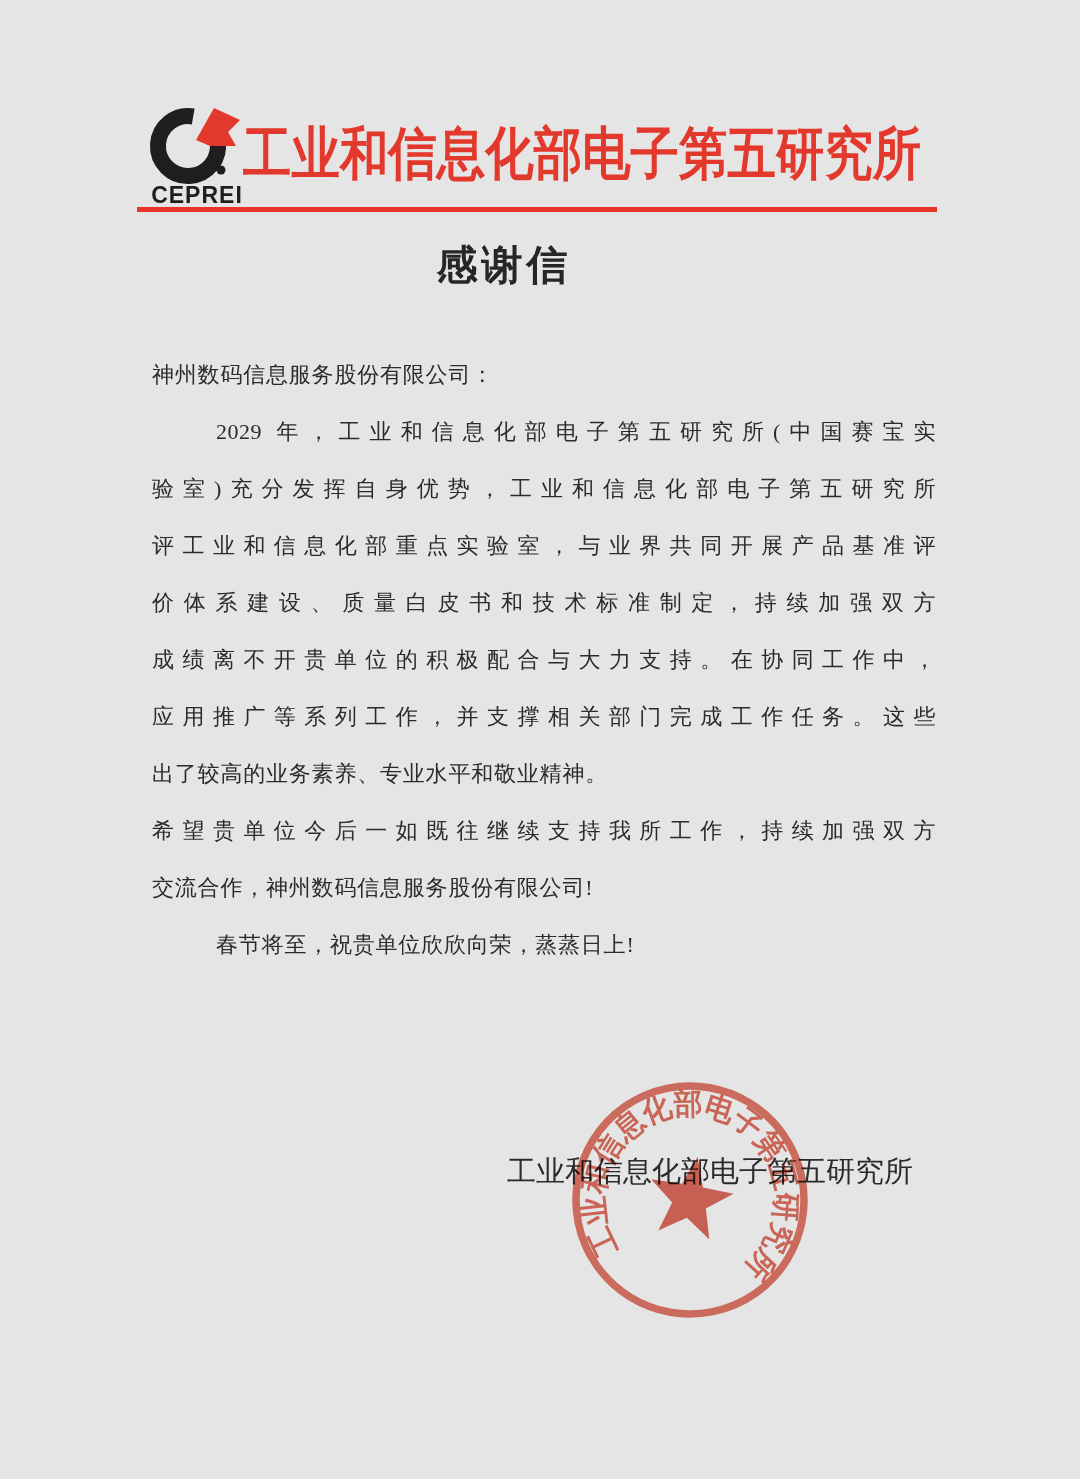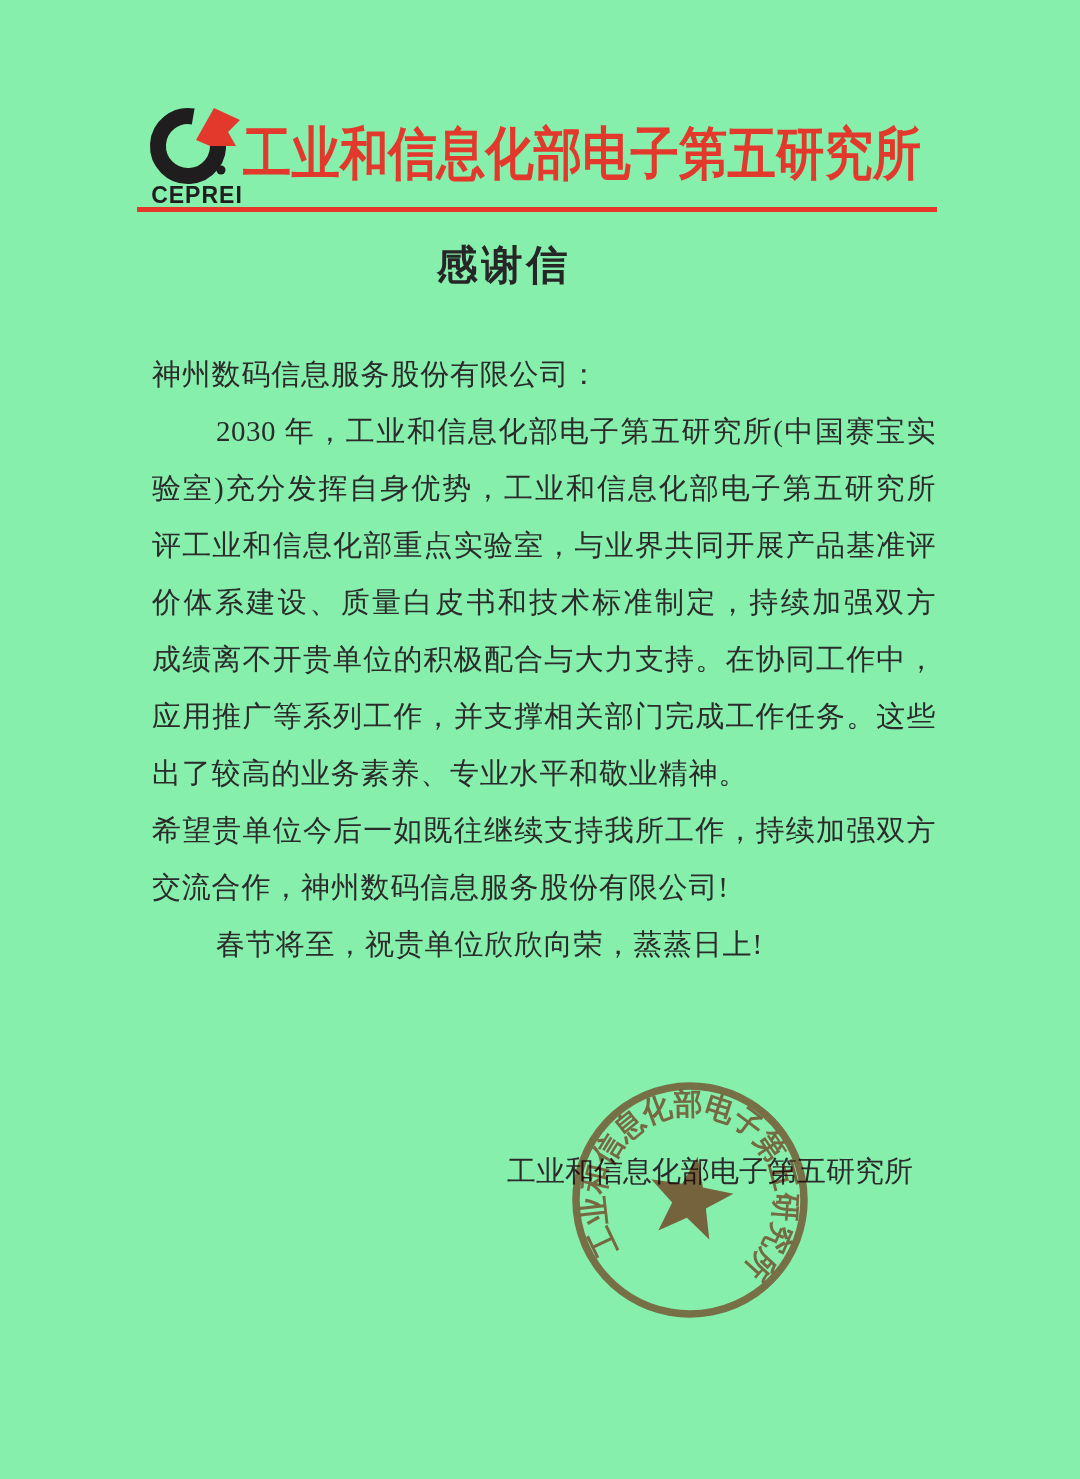--- a/index.html
+++ b/index.html
@@ -1,38 +1,38 @@
 <!DOCTYPE html>
 <html><head>
 <meta charset="utf-8">
 <style>
   html,body{margin:0;padding:0;}
   body{background:#ffffff;font-family:"Liberation Serif","DejaVu Serif",serif;}
-  .page{position:relative;width:1080px;height:1479px;background:#86efac;overflow:hidden;}
+  .page{position:relative;width:1080px;height:1479px;background:#e5e5e5;overflow:hidden;}
 
   
   .logo{position:absolute;left:148px;top:102px;width:100px;height:112px;}
   .logo svg{display:block;}
   .logo-word{position:absolute;left:-6px;top:80px;width:110px;text-align:center;
     font-family:"Liberation Sans","DejaVu Sans",sans-serif;font-weight:bold;
     font-size:23px;letter-spacing:1px;color:#1f1d1e;}
   .org-name{position:absolute;left:243px;top:116px;white-space:nowrap;
     font-family:"Liberation Sans","DejaVu Sans",sans-serif;
     font-weight:bold;font-size:57px;color:#e2392c;
     transform:scaleX(0.85);transform-origin:left center;letter-spacing:0px;}
   .divider{position:absolute;left:137px;top:207px;width:800px;height:5px;background:#e8352a;}
 
   
   .letter-title{position:absolute;left:0;top:238px;width:1008px;text-align:center;
     font-family:"Liberation Sans","DejaVu Sans",sans-serif;
     font-weight:bold;font-size:41px;letter-spacing:4px;color:#262626;}
 
   
   .body{position:absolute;left:152px;top:346px;width:784px;color:#2b2b2b;}
-  .line{font-size:29px;line-height:57px;letter-spacing:0.8px;white-space:pre-wrap;
+  .line{font-size:22px;line-height:57px;letter-spacing:0.8px;white-space:pre-wrap;
     height:57px;overflow:visible;}
   .line.fill{text-align:justify;text-align-last:justify;letter-spacing:0.5px;}
   .line.indent{text-indent:64px;}
 
   
   .signature{position:absolute;left:505px;top:1150px;width:410px;text-align:center;color:#2b2b2b;}
   .sig-org{font-size:29px;line-height:42px;white-space:nowrap;}
   .sig-date{font-size:29px;line-height:42px;margin-top:22px;white-space:nowrap;letter-spacing:1px;}
 
   
@@ -54,21 +54,21 @@
     <div class="logo-word">CEPREI</div>
   </div>
 
   <div class="org-name">工业和信息化部电子第五研究所</div>
   <div class="divider"></div>
 
   <div class="letter-title">感谢信</div>
 
   <div class="body">
       <div class="line">神州数码信息服务股份有限公司：</div>
-      <div class="line indent fill">2030 年，工业和信息化部电子第五研究所(中国赛宝实</div>
+      <div class="line indent fill">2029 年，工业和信息化部电子第五研究所(中国赛宝实</div>
       <div class="line fill">验室)充分发挥自身优势，工业和信息化部电子第五研究所</div>
       <div class="line fill">评工业和信息化部重点实验室，与业界共同开展产品基准评</div>
       <div class="line fill">价体系建设、质量白皮书和技术标准制定，持续加强双方</div>
       <div class="line fill">成绩离不开贵单位的积极配合与大力支持。在协同工作中，</div>
       <div class="line fill">应用推广等系列工作，并支撑相关部门完成工作任务。这些</div>
       <div class="line">出了较高的业务素养、专业水平和敬业精神。</div>
       <div class="line fill">希望贵单位今后一如既往继续支持我所工作，持续加强双方</div>
       <div class="line">交流合作，神州数码信息服务股份有限公司!</div>
       <div class="line indent">春节将至，祝贵单位欣欣向荣，蒸蒸日上!</div>
     </div>

